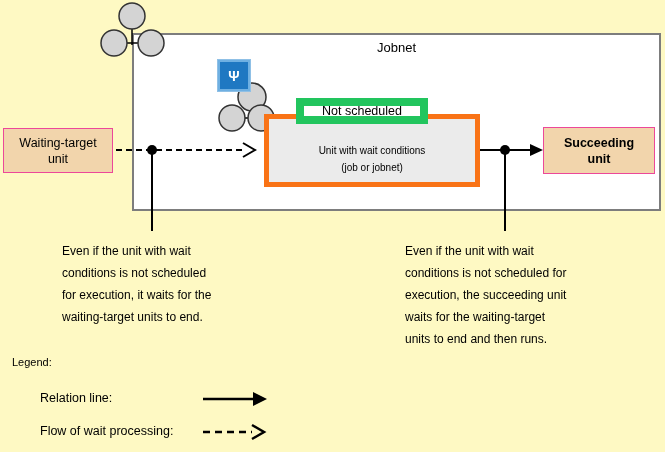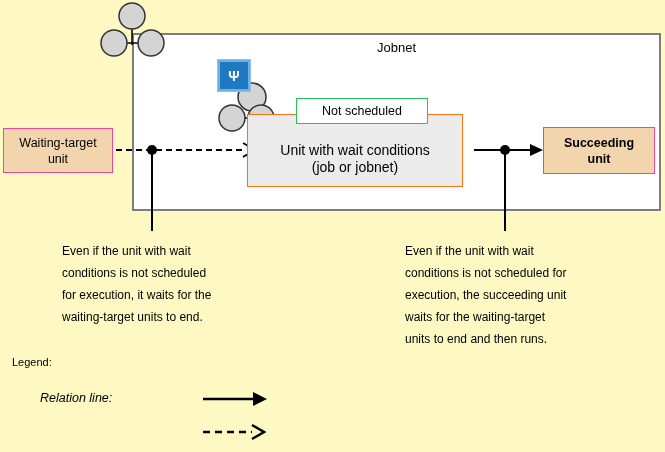--- a/index.html
+++ b/index.html
@@ -34,36 +34,36 @@
     border:1px solid #ec4899;
     display:flex;align-items:center;justify-content:center;
     text-align:center;
     font-size:12.5px;line-height:16px;
     white-space:pre-line;
   }
   .waiting-box{left:3px;top:128px;width:110px;height:45px;}
   .succeeding-box{left:543px;top:127px;width:112px;height:47px;font-weight:bold;}
   .gray-box{
     position:absolute;
-    left:247px;top:114px;width:216px;height:73px;
+    left:264px;top:114px;width:216px;height:73px;
     box-sizing:border-box;
     background:#ebebeb;
-    border:1px solid #f97316;
+    border:5px solid #f97316;
     display:flex;align-items:center;justify-content:center;
     text-align:center;
     padding-top:16px;
-    font-size:14px;line-height:17px;
+    font-size:10px;line-height:17px;
     white-space:pre-line;
   }
   .not-scheduled{
     position:absolute;
     left:296px;top:98px;width:132px;height:26px;
     box-sizing:border-box;
     background:#ffffff;
-    border:1px solid #22c55e;
+    border:8px solid #22c55e;
     display:flex;align-items:center;justify-content:center;
     font-size:12.5px;
   }
   .wait-icon{
     position:absolute;
     left:218px;top:60px;width:32px;height:31px;
     box-sizing:border-box;
     background:#1f78c2;
     border:2px solid #6fb0e2;
     box-shadow:0 0 0 1px #8fc0e6;
@@ -73,21 +73,21 @@
     font-weight:bold;
   }
   .note{
     position:absolute;
     font-size:12px;line-height:22px;
     white-space:pre-line;
   }
   .note-left{left:62px;top:240px;width:215px;}
   .note-right{left:405px;top:240px;width:235px;}
   .legend-title{position:absolute;left:12px;top:356px;font-size:11px;}
-  .legend-item-1{position:absolute;left:40px;top:391px;font-size:12.5px;font-style:italic;}
+  .legend-item-1{position:absolute;left:40px;top:391px;font-size:12.5px;}
   .legend-item-2{position:absolute;left:40px;top:424px;font-size:12.5px;}
 </style>
 </head>
 <body>
 
 <div class="stage">
 
   <div class="jobnet">
     <div class="jobnet-label">Jobnet</div>
   </div>
@@ -157,14 +157,15 @@
 for execution, it waits for the
 waiting-target units to end.</div>
   <div class="note note-right">Even if the unit with wait
 conditions is not scheduled for
 execution, the succeeding unit
 waits for the waiting-target
 units to end and then runs.</div>
 
   <div class="legend-title">Legend:</div>
   <div class="legend-item-1">Relation line:</div>
+  <div class="legend-item-2">Flow of wait processing:</div>
 
 </div>
 
 </body></html>

